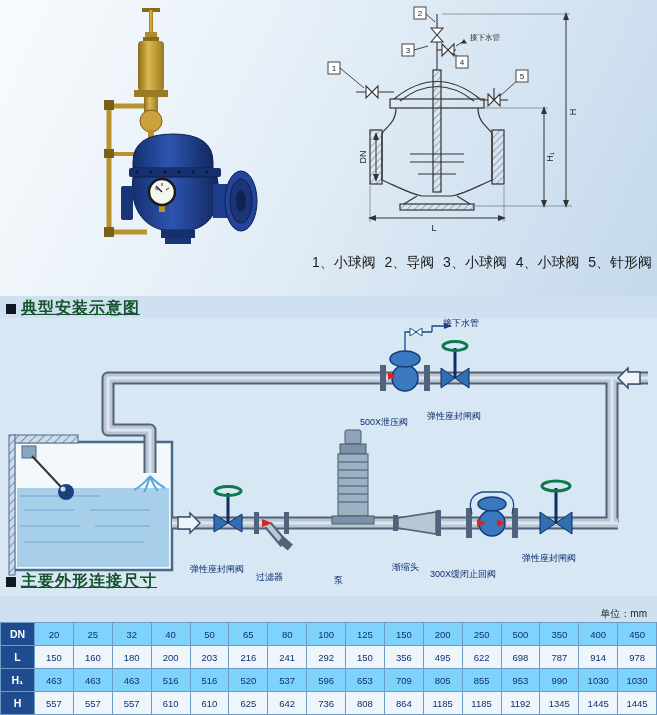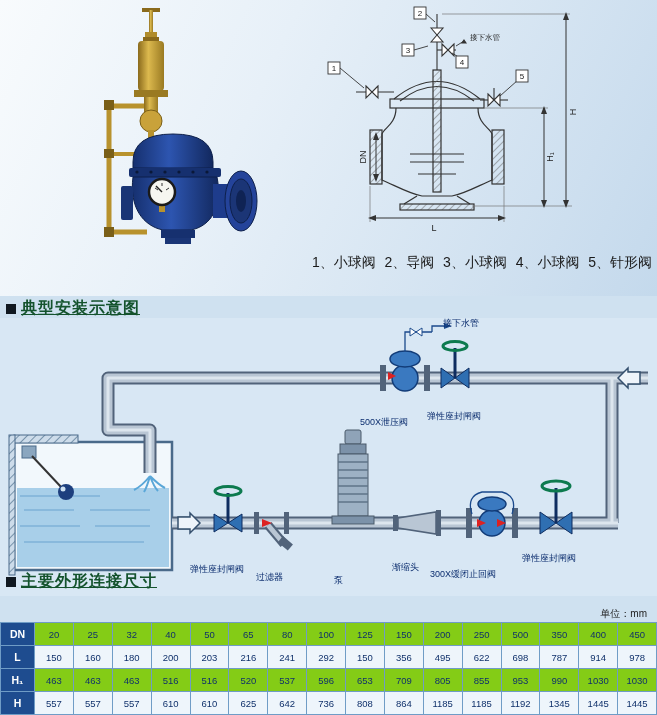--- a/index.html
+++ b/index.html
@@ -24,21 +24,21 @@
   .install svg { position:absolute; top:0; left:0; }
   .ilabel { position:absolute; font-size:9px; color:#0b2d6e; white-space:nowrap; line-height:1; }
 
   .unit { position:absolute; top:607px; right:10px; font-size:10px; color:#222;margin-left:45px; }
 
   .dim-table { position:absolute; top:622px; left:0; width:657px; border-collapse:collapse;
     table-layout:fixed; font-size:9.5px; }
   .dim-table th, .dim-table td { border:1px solid #6f9cc6; text-align:center; height:23px;
     padding:0; color:#10316b; }
   .dim-table th { background:#1e4c8f; color:#ffffff; width:34px; font-weight:bold; font-size:10.5px; }
-  .row-blue td { background:#84cc16; }
+  .row-blue td { background:#7dd3fc; }
   .row-white td { background:#eef5fb; }
 
   text { font-family:"Liberation Sans","DejaVu Sans",sans-serif; }
 </style>
 </head>
 <body>
 
 <div class="page">
 
   <div class="top-section">

